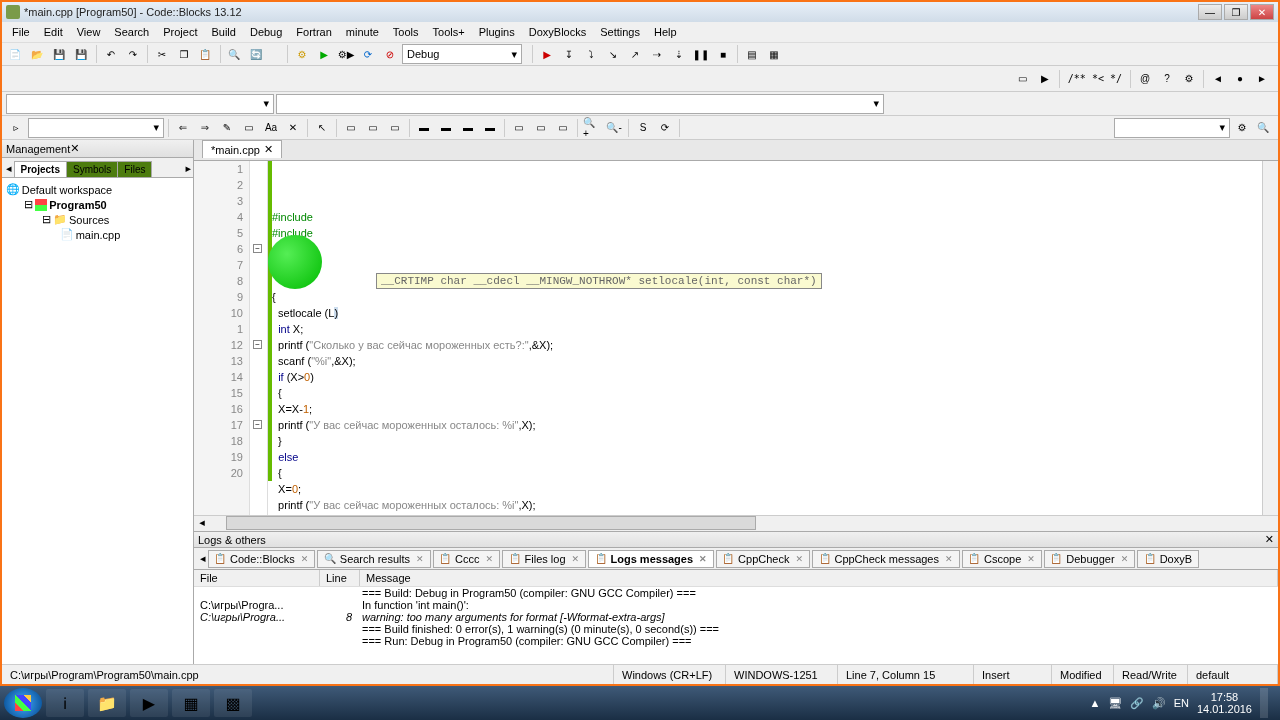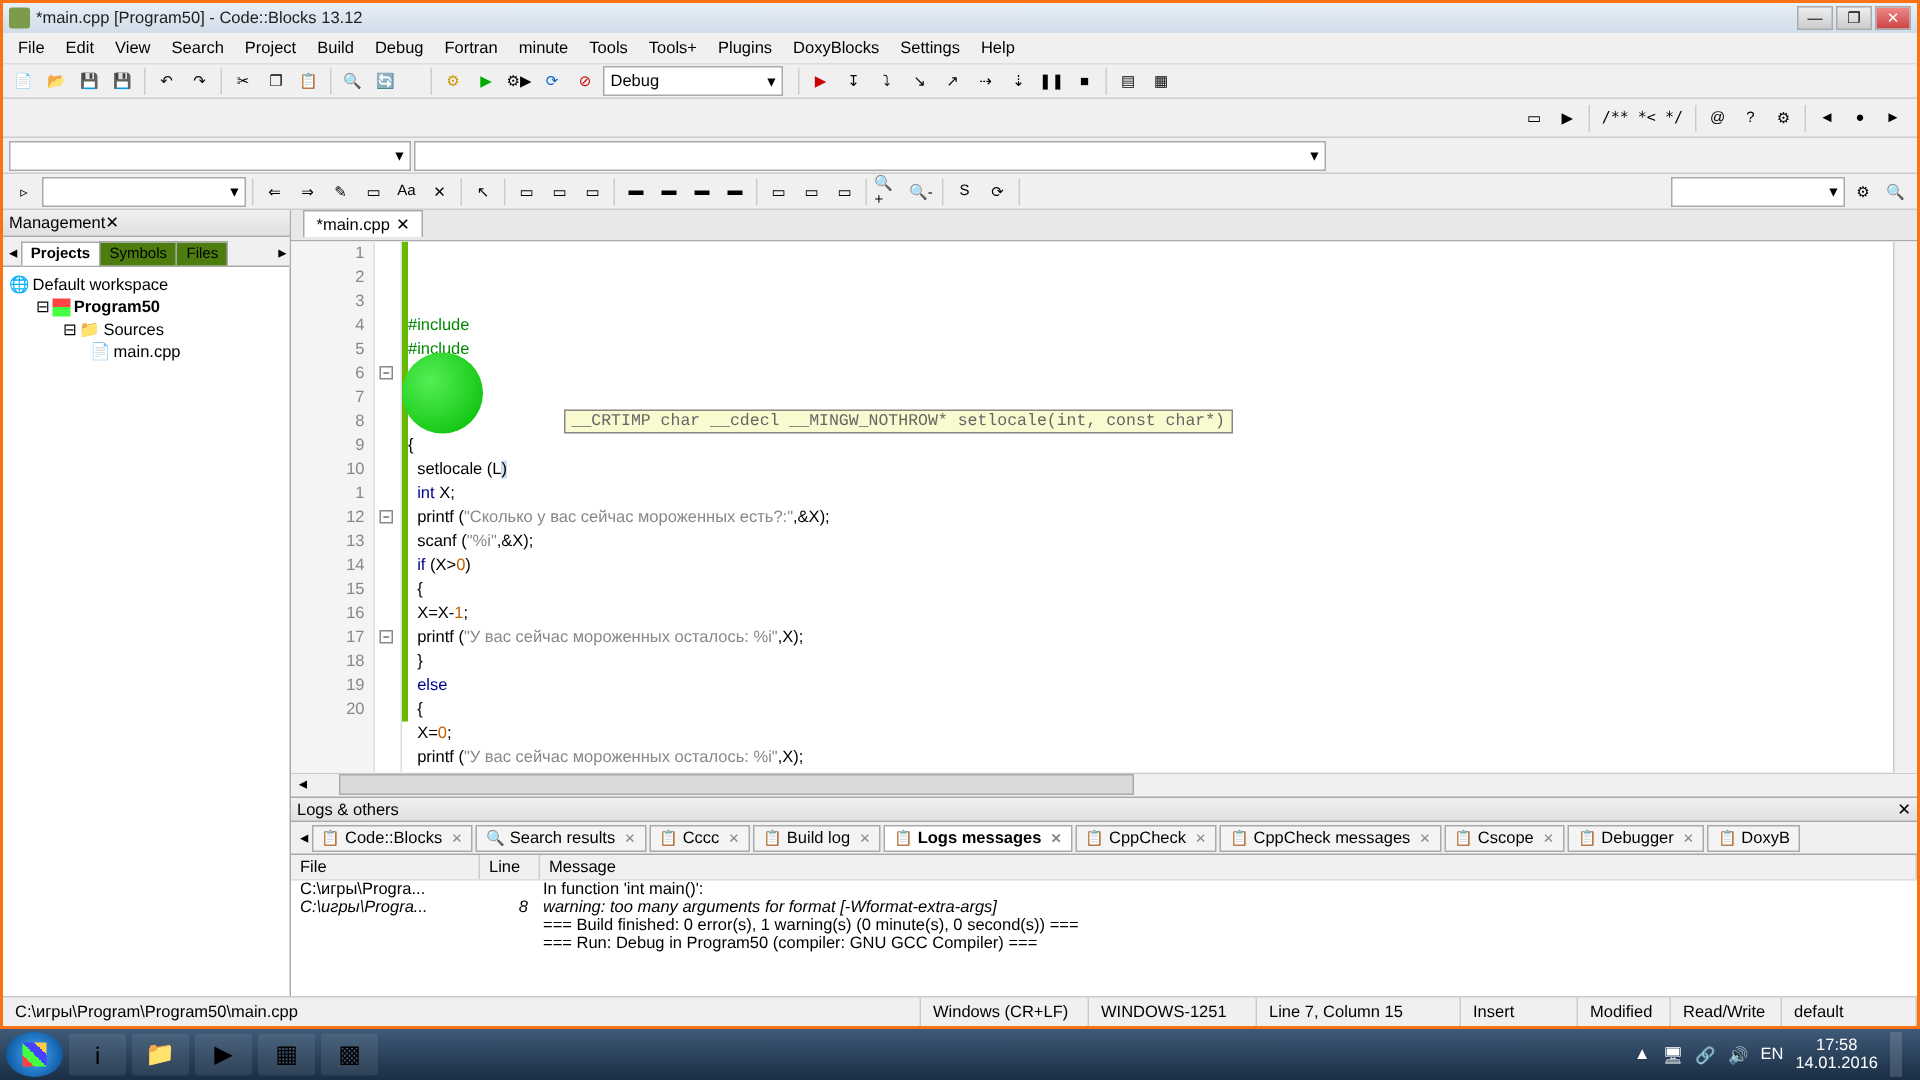--- a/index.html
+++ b/index.html
@@ -306,38 +306,39 @@
 
       <div class="logs-title">
         <span>Logs &amp; others</span>
         <span>✕</span>
       </div>
       <div class="logs-tabs">
         <span style="padding:2px">◂</span>
         <div class="log-tab">📋<span>Code::Blocks</span><span class="x">✕</span></div>
         <div class="log-tab">🔍<span>Search results</span><span class="x">✕</span></div>
         <div class="log-tab">📋<span>Cccc</span><span class="x">✕</span></div>
-        <div class="log-tab">📋<span>Build log</span><span class="x">✕</span></div>
+        <div class="log-tab">📋<span>Files log</span><span class="x">✕</span></div>
         <div class="log-tab active">📋<span>Logs messages</span><span class="x">✕</span></div>
         <div class="log-tab">📋<span>CppCheck</span><span class="x">✕</span></div>
         <div class="log-tab">📋<span>CppCheck messages</span><span class="x">✕</span></div>
         <div class="log-tab">📋<span>Cscope</span><span class="x">✕</span></div>
         <div class="log-tab">📋<span>Debugger</span><span class="x">✕</span></div>
         <div class="log-tab">📋<span>DoxyB</span></div>
       </div>
       <div class="logs-body">
         <div class="logs-header">
           <div style="width:126px">File</div>
           <div style="width:40px">Line</div>
           <div style="flex:1">Message</div>
         </div>
         <div id="logrows">
             <div class="logs-row">
               <div class="c1"></div>
               <div class="c2"></div>
+              <div class="c3">=== Build: Debug in Program50 (compiler: GNU GCC Compiler) ===</div>
             </div>
             <div class="logs-row">
               <div class="c1">C:\игры\Progra...</div>
               <div class="c2"></div>
               <div class="c3">In function 'int main()':</div>
             </div>
             <div class="logs-row italic">
               <div class="c1">C:\игры\Progra...</div>
               <div class="c2">8</div>
               <div class="c3">warning: too many arguments for format [-Wformat-extra-args]</div>

